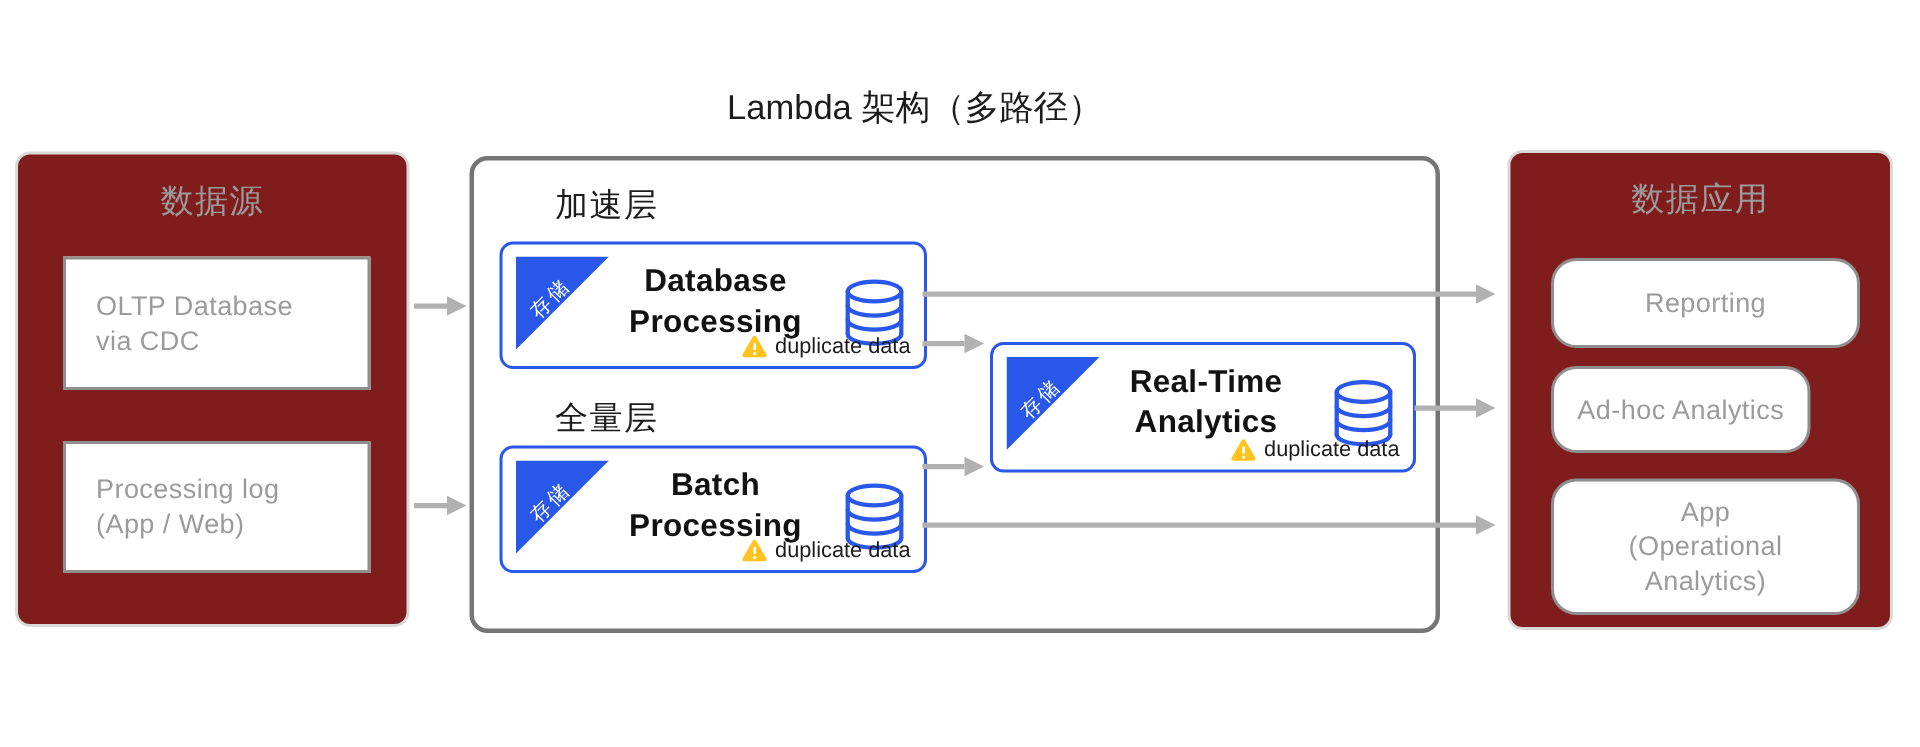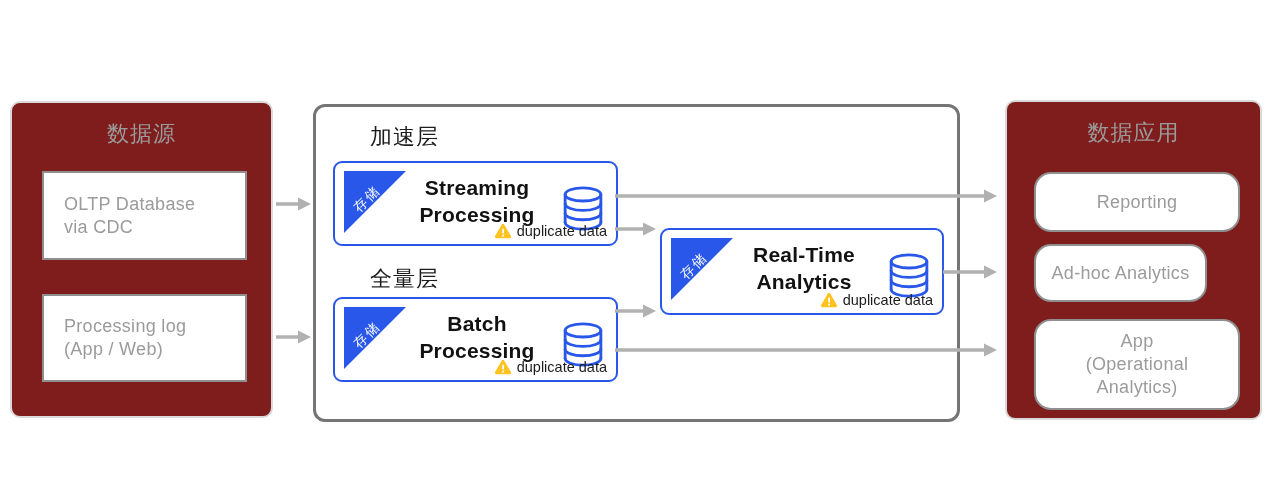--- a/index.html
+++ b/index.html
@@ -76,20 +76,21 @@
   
   .arrows{position:absolute;left:0;top:0;z-index:6;pointer-events:none;}
   .arrows line{stroke:var(--arrow-gray);stroke-width:3.5;}
   .arrows polygon{fill:var(--arrow-gray);}
 </style>
 </head>
 <body>
 
 <div class="canvas">
 
+  <div class="diagram-title">Lambda 架构（多路径）</div>
 
   <div class="panel" style="left:10px;top:101px;width:263px;height:317px;">
     <div class="panel-title">数据源</div>
     <div class="gray-box left-align" style="left:30px;top:68px;width:205px;height:89px;">
       <span>OLTP Database</span>
       <span>via CDC</span>
     </div>
     <div class="gray-box left-align" style="left:30px;top:191px;width:205px;height:88px;">
       <span>Processing log</span>
       <span>(App / Web)</span>
@@ -98,21 +99,21 @@
 
   <div class="core-panel">
     <div class="layer-label" style="left:54px;top:15px;">加速层</div>
 
     <div class="node" style="left:17px;top:54px;width:285px;height:85px;">
       <svg class="ribbon" viewBox="0 0 62 62">
         <polygon class="ribbon-tri" points="0,0 62,0 0,62"></polygon>
         <text class="ribbon-text" x="26" y="31" transform="rotate(-45 26 31)">存储</text>
       </svg>
       <div class="node-title">
-        <span>Streaming</span><br>
+        <span>Database</span><br>
         <span>Processing</span>
       </div>
       <svg class="db" viewBox="0 0 44 50">
         <ellipse cx="22" cy="10" rx="19" ry="7"></ellipse>
         <path d="M3 10 V40"></path>
           <path d="M41 10 V40"></path>
         <path d="M3 20 A19 7 0 0 0 41 20"></path>
         <path d="M3 30 A19 7 0 0 0 41 30"></path>
         <path d="M3 40 A19 7 0 0 0 41 40"></path>
       </svg>

